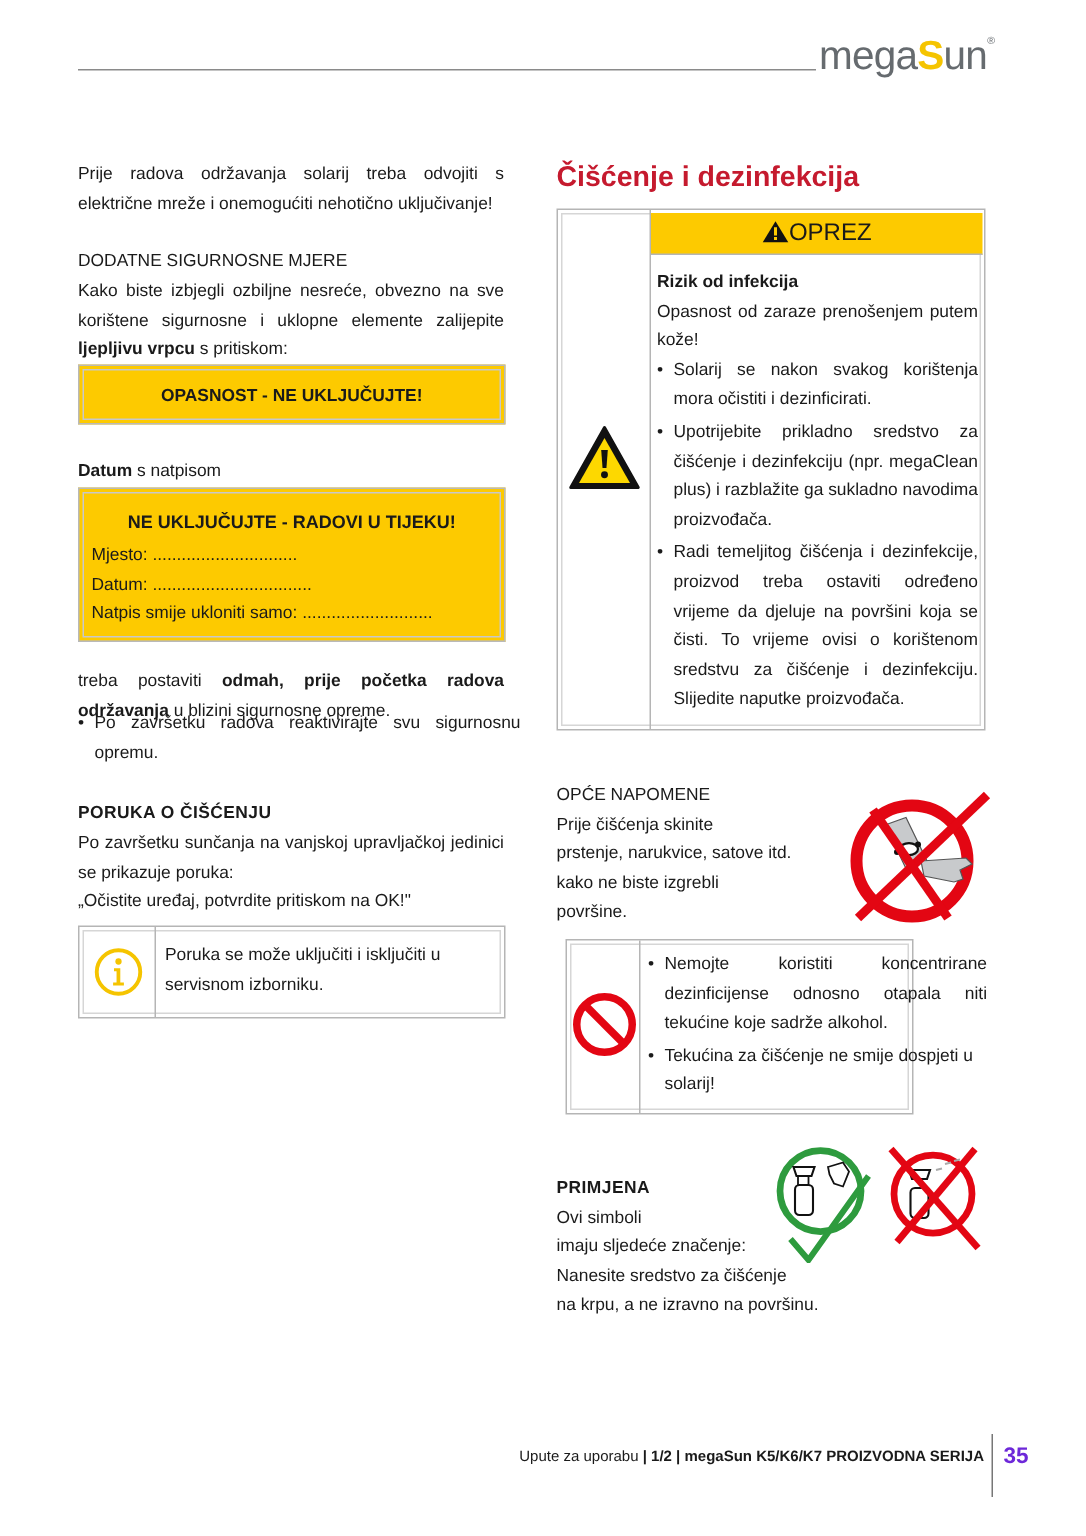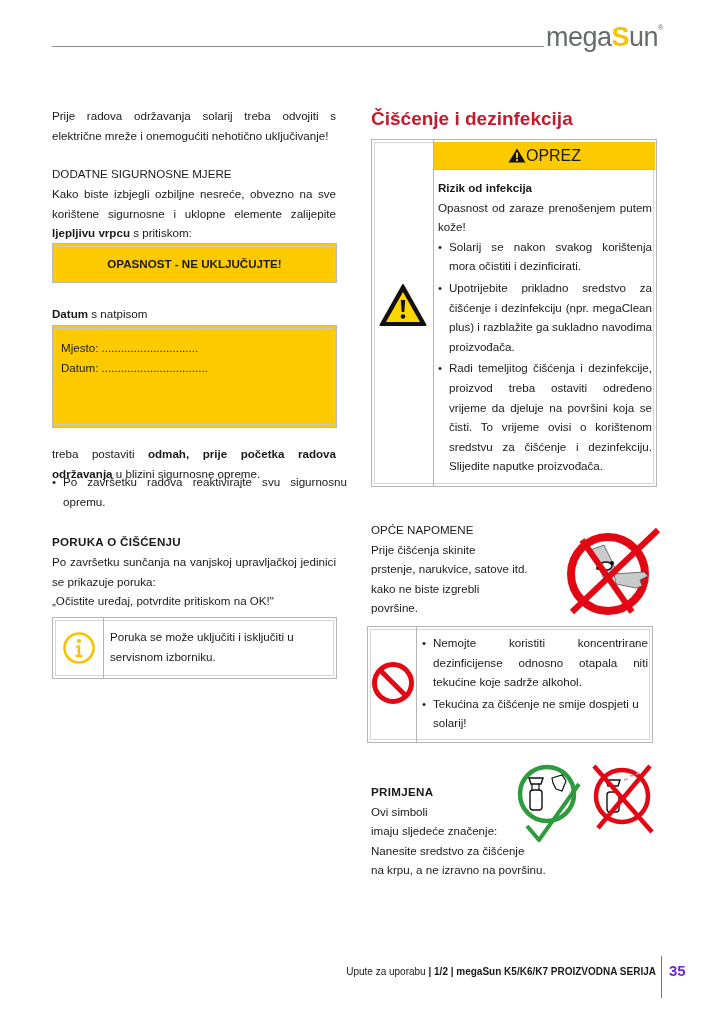--- a/index.html
+++ b/index.html
@@ -48,22 +48,24 @@
 
 <div class="abs yellow-box" style="left:52px; top:243px; width:285px; height:40px;">
   <div style="text-align:center; font-weight:bold; font-size:11.6px; line-height:40px;">OPASNOST - NE UKLJUČUJTE!</div>
 </div>
 
 <div class="abs col-l p" style="top:304px;">
   <span class="bold">Datum</span><span> s natpisom</span>
 </div>
 
 <div class="abs yellow-box" style="left:52px; top:325px; width:285px; height:103px; padding:12px 8px 0 8px;">
+  <div style="text-align:center; font-weight:bold; font-size:12px; line-height:20px; margin-bottom:2px;">NE UKLJUČUJTE - RADOVI U TIJEKU!</div>
   <div class="p">Mjesto: ..............................</div>
   <div class="p">Datum: .................................</div>
+  <div class="p">Natpis smije ukloniti samo: ...........................</div>
 </div>
 
 <div class="abs col-l p just" style="top:444px;">
   <span>treba postaviti </span><span class="bold">odmah, prije početka radova održavanja</span><span> u blizini sigurnosne opreme.</span>
 </div>
 <div class="abs col-l p just bullet" style="top:472px;">Po završetku radova reaktivirajte svu sigurnosnu opremu.</div>
 
 <div class="abs col-l p bold" style="top:532px; letter-spacing:0.3px;">PORUKA O ČIŠĆENJU</div>
 <div class="abs col-l p just" style="top:552px;">Po završetku sunčanja na vanjskoj upravljačkoj jedinici se prikazuje poruka:</div>
 <div class="abs col-l p" style="top:591px;">„Očistite uređaj, potvrdite pritiskom na OK!"</div>
@@ -116,21 +118,21 @@
   <circle cx="48" cy="50" r="37" fill="none" stroke="#e30613" stroke-width="8"></circle>
   <path d="M30 26 L44 21 L58 50 L44 55 Z" fill="#c8cacc" stroke="#555" stroke-width="0.8"></path>
   <path d="M54 50 L84 48 L88 52 L80 56 L82 62 L76 64 L66 62 L56 60 Z" fill="#c8cacc" stroke="#555" stroke-width="0.8"></path>
   <ellipse cx="46" cy="42" rx="6" ry="4" fill="#fff" stroke="#111" stroke-width="1.5"></ellipse>
   <circle cx="38" cy="44" r="2" fill="#111"></circle>
   <circle cx="52" cy="39" r="2" fill="#111"></circle>
   <line x1="12" y1="88" x2="98" y2="6" stroke="#e30613" stroke-width="6"></line>
   <line x1="22" y1="16" x2="72" y2="88" stroke="#e30613" stroke-width="6"></line>
 </svg>
 
-<div class="abs frame" style="left:367px; top:626px; width:286px; height:117px;padding-left:23px;">
+<div class="abs frame" style="left:377px; top:626px; width:232px; height:117px;padding-left:23px;">
   <div class="abs vline" style="left:48px; top:0; height:115px;"></div>
   <svg class="abs" style="left:3px; top:34px;" width="44" height="44" viewBox="0 0 44 44">
     <circle cx="22" cy="22" r="18.5" fill="#fff" stroke="#e30613" stroke-width="5"></circle>
     <line x1="9" y1="9" x2="35" y2="35" stroke="#e30613" stroke-width="5"></line>
   </svg>
   <div class="abs" style="left:54px; top:6px; width:226px;">
     <div class="p just bullet">Nemojte koristiti koncentrirane dezinficijense odnosno otapala niti tekućine koje sadrže alkohol.</div>
     <div class="p bullet" style="margin-top:2px;">Tekućina za čišćenje ne smije dospjeti u solarij!</div>
   </div>
 </div>

